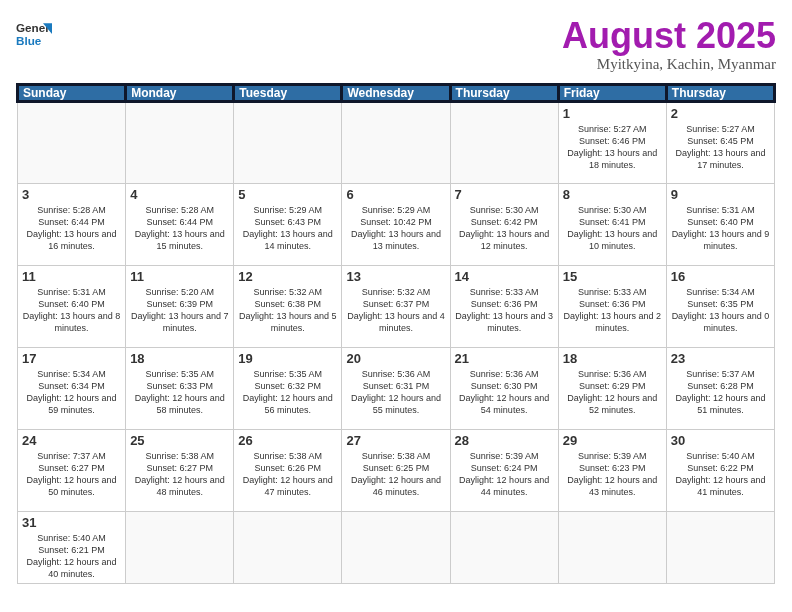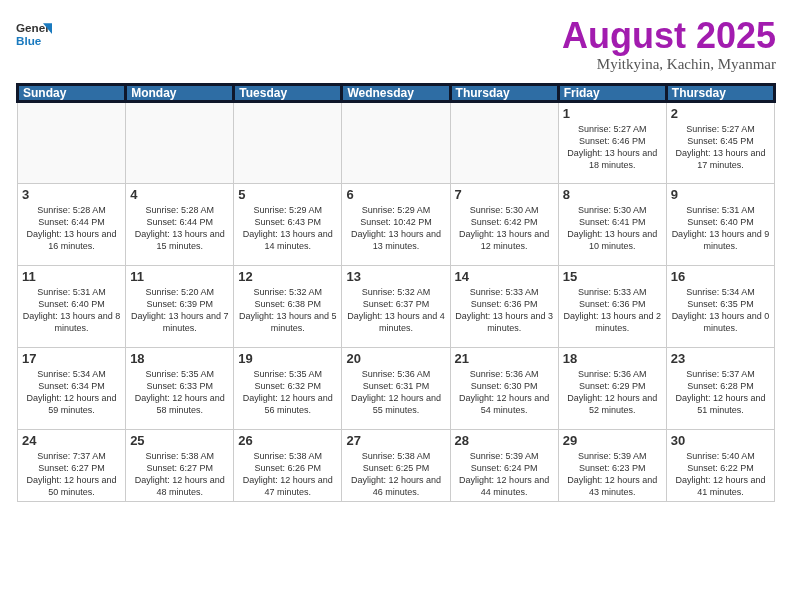--- a/index.html
+++ b/index.html
@@ -299,14 +299,28 @@
 Sunset: 6:23 PM
 Daylight: 12 hours and 43 minutes.</div>
         </td>
         <td>
           <span class="day-number">30</span>
           <div class="day-info">Sunrise: 5:40 AM
 Sunset: 6:22 PM
 Daylight: 12 hours and 41 minutes.</div>
         </td>
       </tr>
+      <tr>
+        <td>
+          <span class="day-number">31</span>
+          <div class="day-info">Sunrise: 5:40 AM
+Sunset: 6:21 PM
+Daylight: 12 hours and 40 minutes.</div>
+        </td>
+        <td class="empty"></td>
+        <td class="empty"></td>
+        <td class="empty"></td>
+        <td class="empty"></td>
+        <td class="empty"></td>
+        <td class="empty"></td>
+      </tr>
     </tbody>
 </table>
 
 </body></html>

